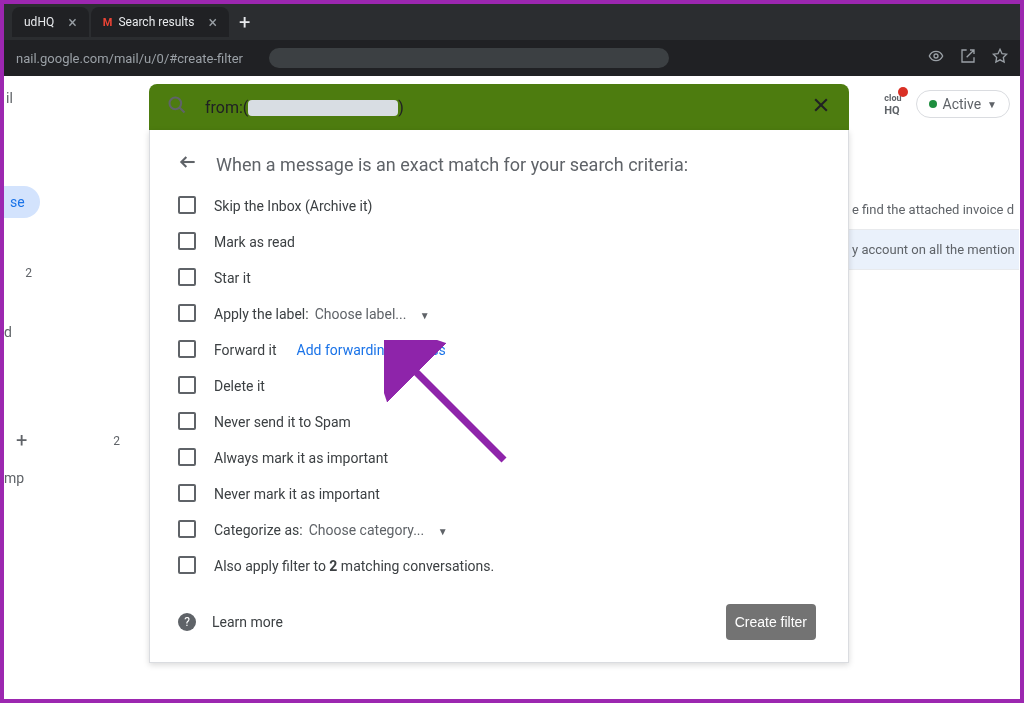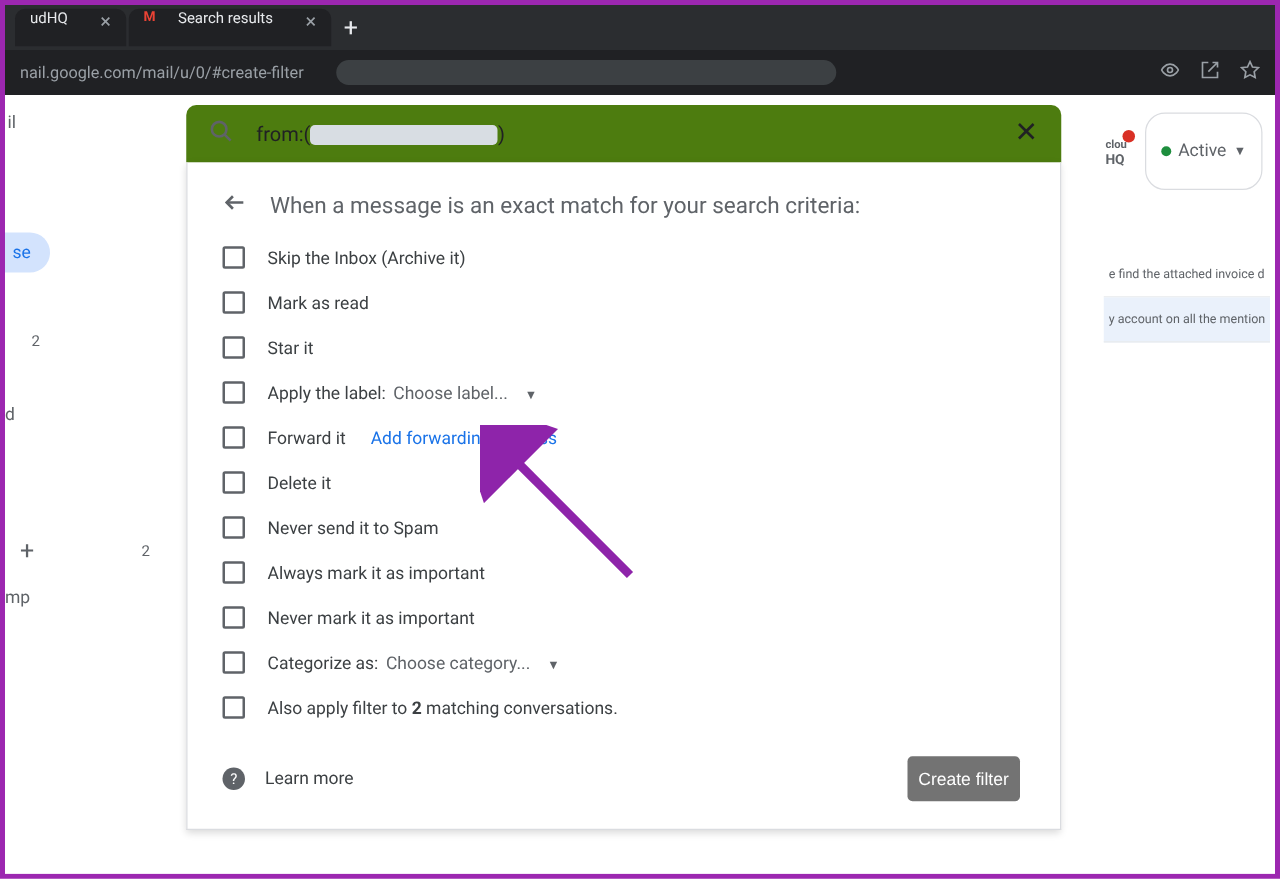--- a/index.html
+++ b/index.html
@@ -18,25 +18,24 @@
       display: flex;
       align-items: center;
       padding: 0 8px;
     }
     .tab {
       background: #202124;
       color: #e8eaed;
       height: 30px;
       padding: 0 12px;
       display: flex;
-      align-items: flex-start;
+      align-items: center;
       font-size: 12px;
       border-radius: 8px 8px 0 0;
       margin-right: 2px;
-      gap: 12px;
     }
     .tab-close {
       margin-left: 14px;
       color: #9aa0a6;
       font-size: 16px;
       cursor: pointer;
     }
     .tab-add {
       color: #e8eaed;
       font-size: 20px;
@@ -79,21 +78,21 @@
     .cloudhq-dot {
       position: absolute;
       top: -4px; right: -6px;
       width: 10px; height: 10px;
       background: #d93025;
       border-radius: 50%;
     }
     .active-pill {
       border: 1px solid #dadce0;
       border-radius: 16px;
-      padding: 22px 12px;
+      padding: 5px 12px;
       display: flex;
       align-items: center;
       gap: 6px;
       font-size: 14px;
       color: #5f6368;
     }
     .green-dot { width: 8px; height: 8px; background: #1e8e3e; border-radius: 50%; }
     .left-partial {
       position: absolute;
       left: 0;
@@ -193,24 +192,23 @@
       border: none;
       border-radius: 4px;
       padding: 10px 9px;
       font-size: 14px;
       font-weight: 500;
       cursor: pointer;
     }
     .bg-rows {
       position: absolute;
       left: 844px;
-      top: 126px;
-      font-size: 10px;
-      color: #5f6368;
-      margin-left: 35px;
+      top: 114px;
+      font-size: 13px;
+      color: #5f6368;
     }
     .bg-row { padding: 12px 4px; border-bottom: 1px solid #e8eaed; white-space: nowrap; }
     .annotation-arrow {
       position: absolute;
       left: 380px;
       top: 264px;
       pointer-events: none;
     }
   </style>
 </head>

